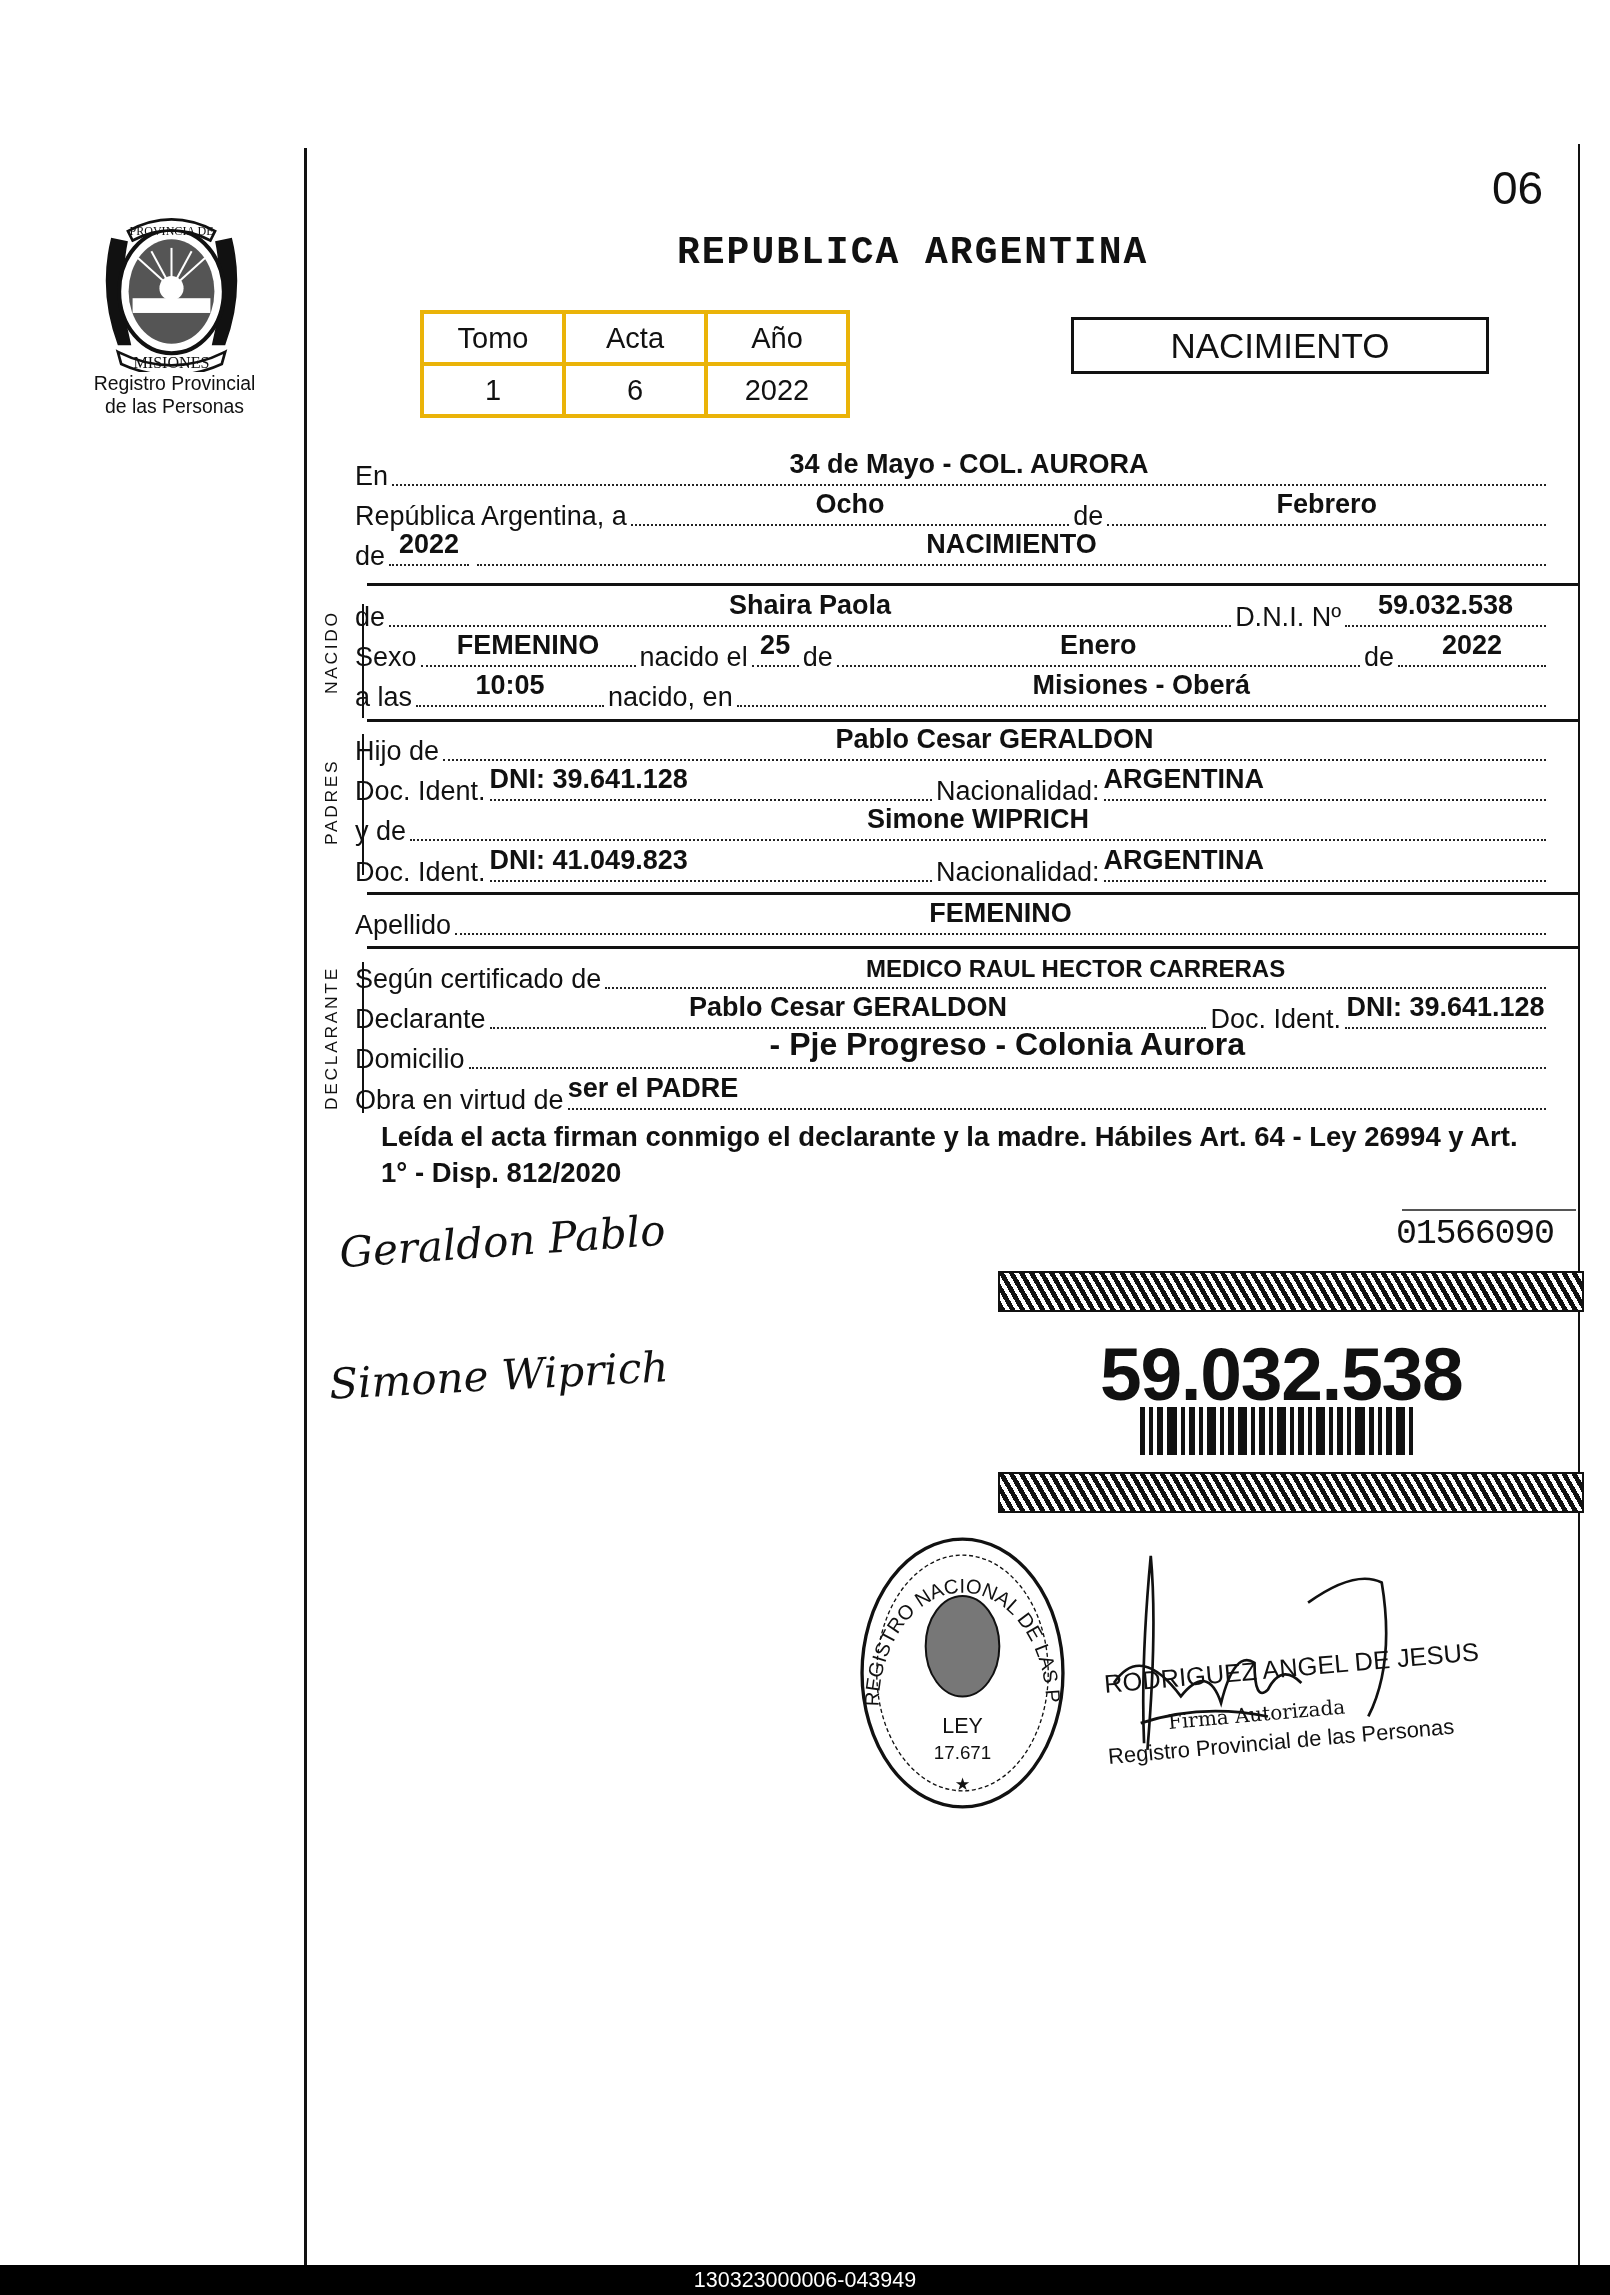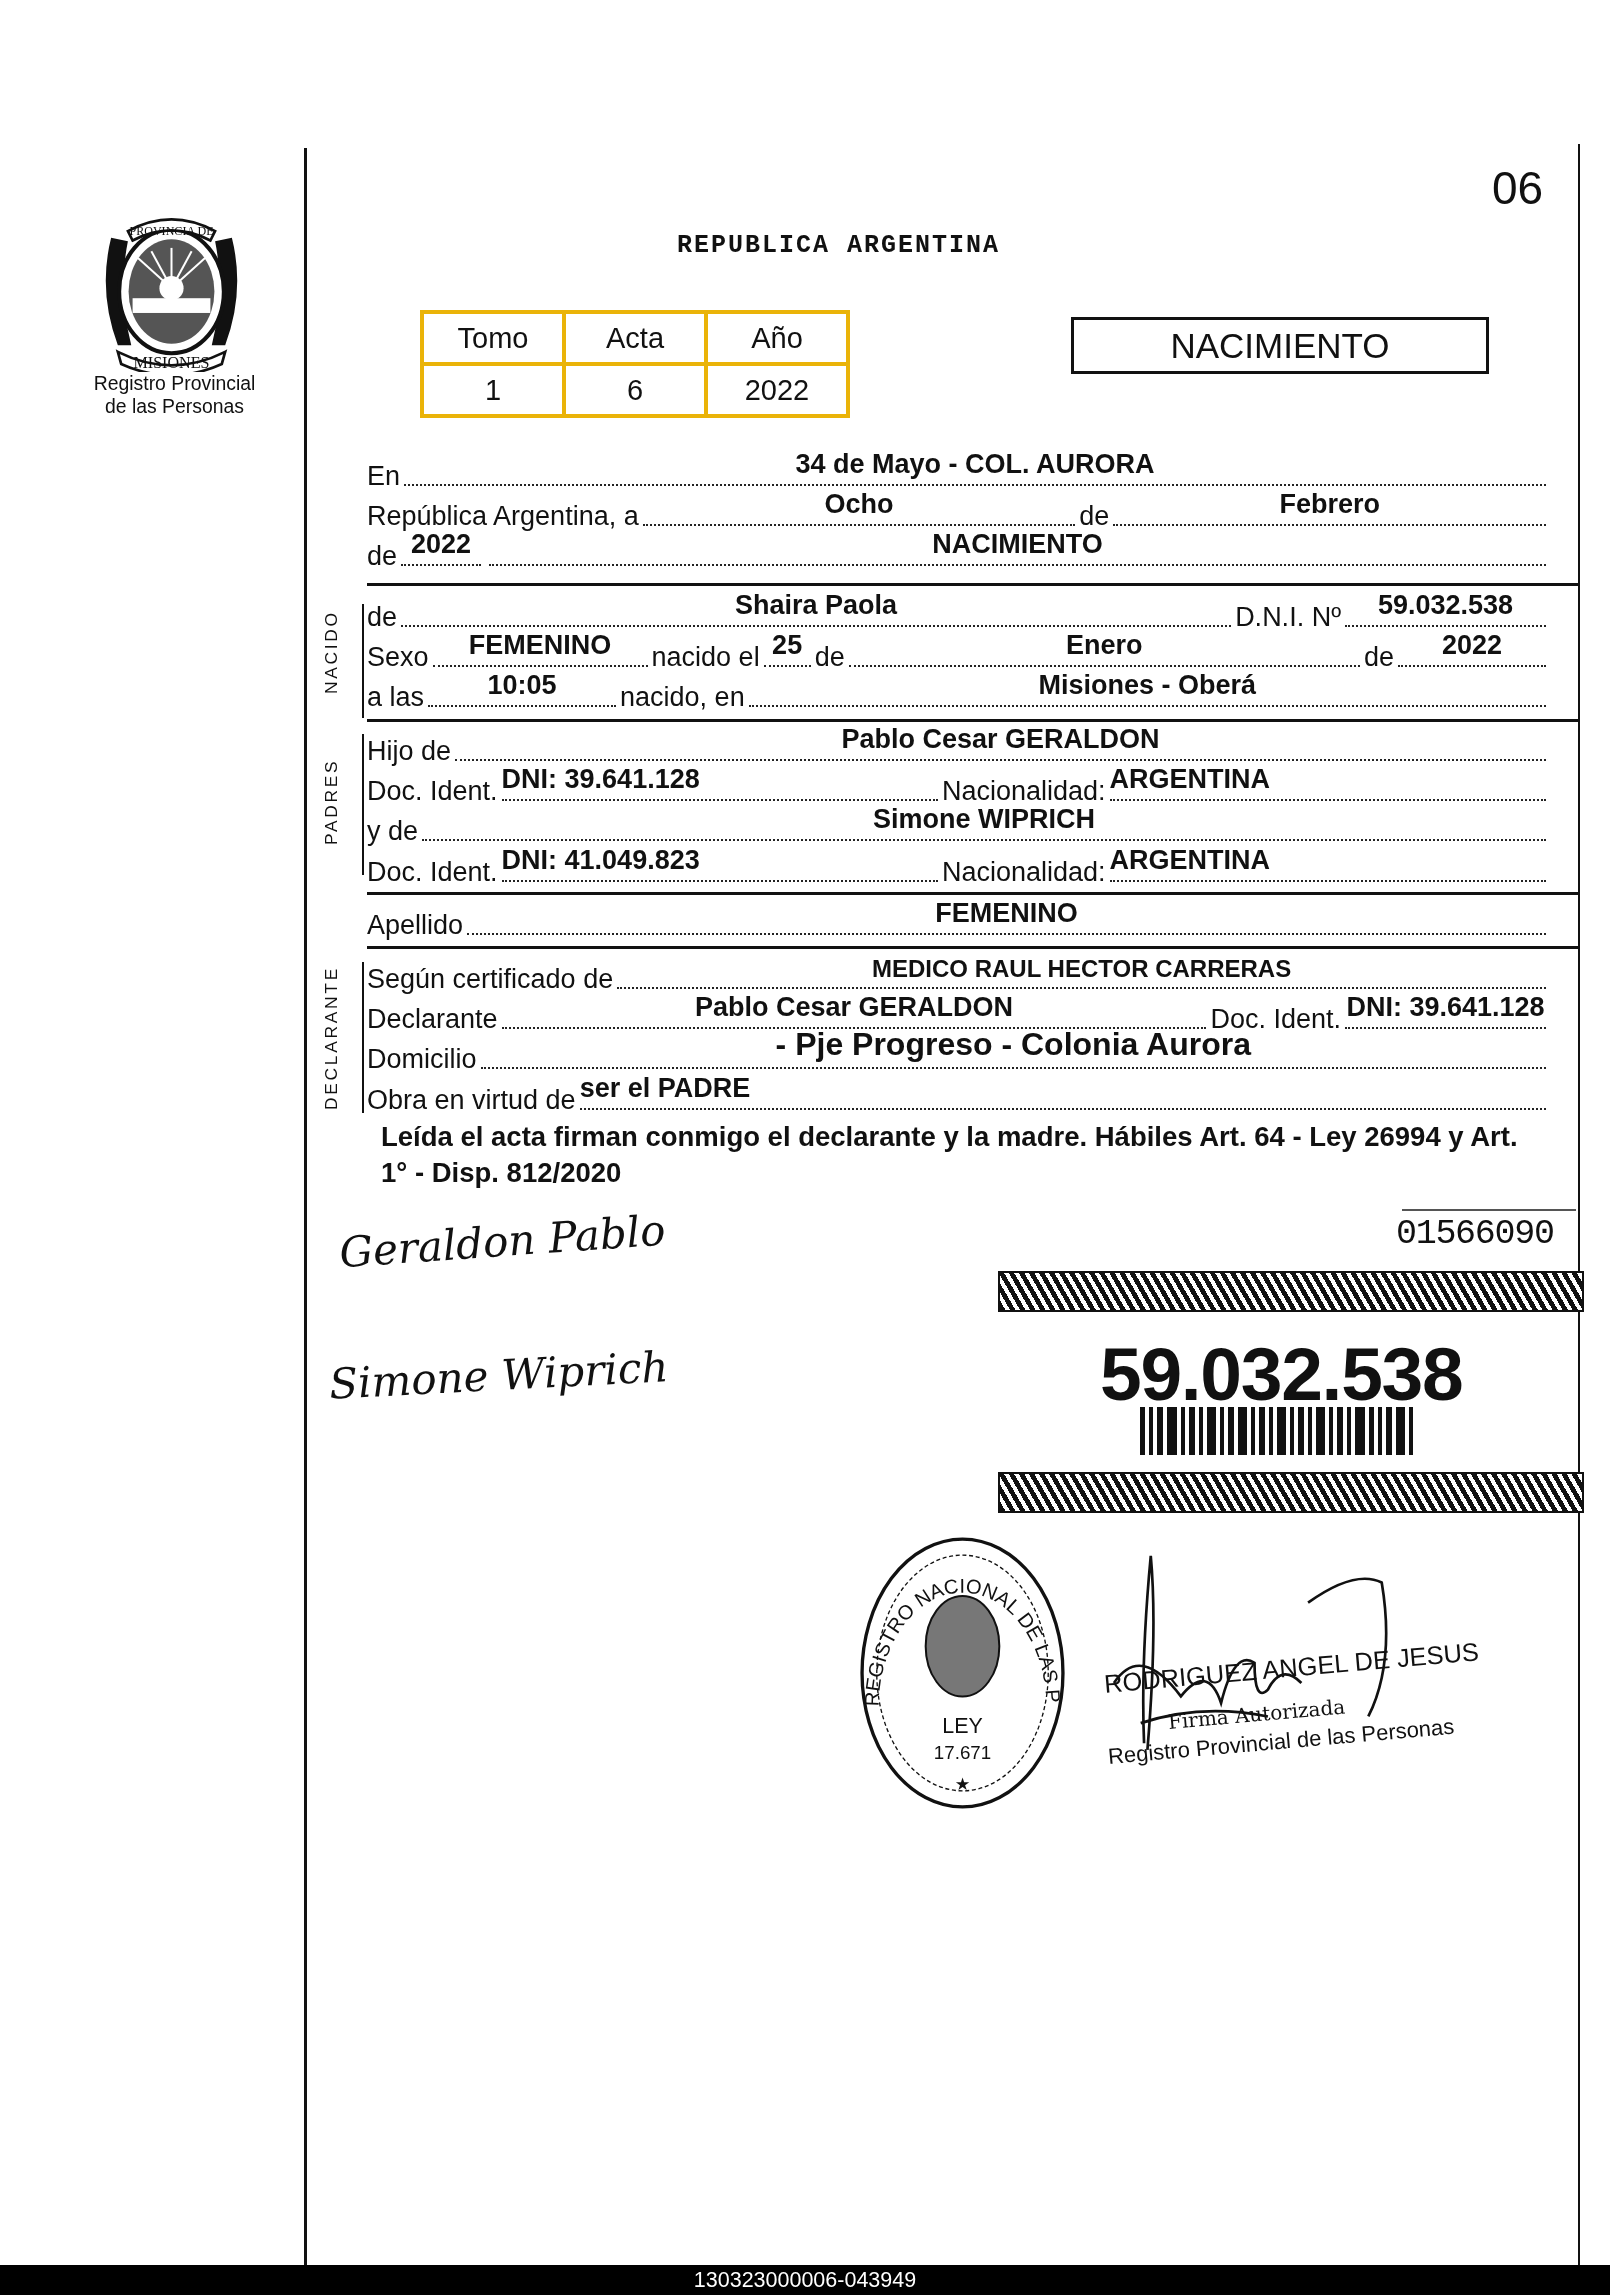--- a/index.html
+++ b/index.html
@@ -3,25 +3,25 @@
 <meta charset="utf-8">
 <style>
   html, body { margin:0; padding:0; background:#ffffff; }
   body { width:1610px; height:2295px; position:relative; overflow:hidden; font-family:"Liberation Sans", sans-serif; color:#111; }
   .abs { position:absolute; }
   .vline-left { left:304px; top:148px; width:2.7px; height:2119px; background:#111; }
   .vline-right { left:1578px; top:144px; width:2px; height:2122px; background:#111; }
   .logo { left:91px; top:211px; width:161px; height:161px; }
   .logo-cap { left:67px; top:372px; width:215px; text-align:center; font-size:19.4px; line-height:23px; }
   .page-num { left:1492px; top:161px; font-size:46px; }
-  .main-title { left:677px; top:231px; font-family:"Liberation Mono", monospace; font-weight:bold; font-size:25px; letter-spacing:2px; }
+  .main-title { left:677px; top:231px; font-family:"Liberation Mono", monospace; font-weight:bold; font-size:38px; letter-spacing:2px; }
   table.reg { position:absolute; left:420px; top:310px; border-collapse:collapse; border:3.4px solid #111; }
   table.reg td { border:4px solid #eab308; width:138px; height:48px; text-align:center; font-size:29px; padding:0; }
   .type-box { left:1071px; top:317px; width:412px; height:51px; border:3.4px solid #111; text-align:center; font-size:35px; line-height:51px; }
-  .row { position:absolute; left:367px; right:60px; height:39px; display:flex; align-items:flex-end; font-size:27px; }
+  .row { position:absolute; left:355px; right:60px; height:39px; display:flex; align-items:flex-end; font-size:27px; }
   .lbl { white-space:nowrap; padding-bottom:2.7px; }
   .dots { flex:1; border-bottom:2.7px dotted #222; height:0; margin:0 4px 9.4px 4px; position:relative; }
   .val { position:absolute; bottom:4px; left:0; right:0; text-align:center; font-weight:bold; font-size:27px; white-space:nowrap; }
   .fixed { flex:none; }
   .hrule { left:367px; right:30px; height:2.7px; background:#111; }
   .sect-line { width:2px; background:#111; left:362px; }
   .sect-label { font-size:17.4px; letter-spacing:2.7px; transform:rotate(-90deg); transform-origin:left top; white-space:nowrap; }
   .note { left:381px; top:1119px; width:1153px; font-weight:bold; font-size:27.5px; line-height:36px; }
   .sig { font-family:"DejaVu Serif", serif; font-style:italic; font-size:42px; }
   .serial { left:1396px; top:1214px; font-family:"Liberation Mono", monospace; font-size:35px; letter-spacing:-1.3px; }

